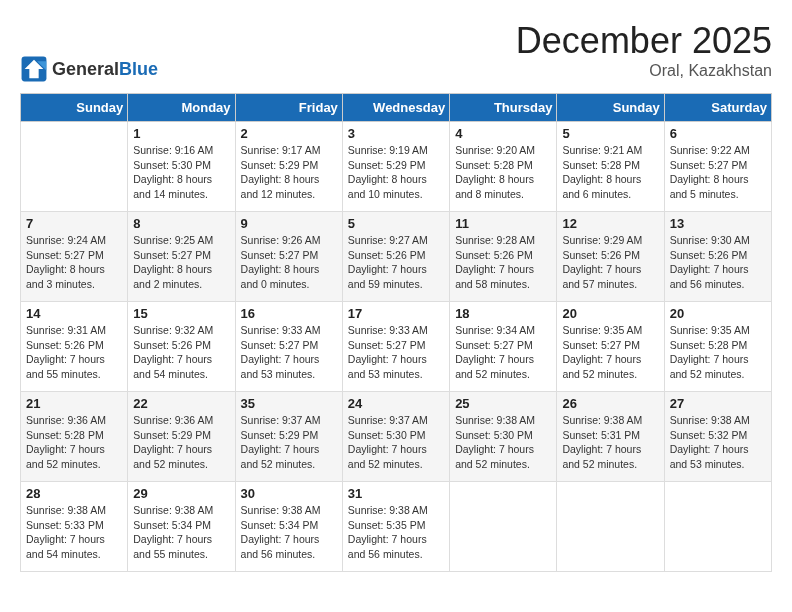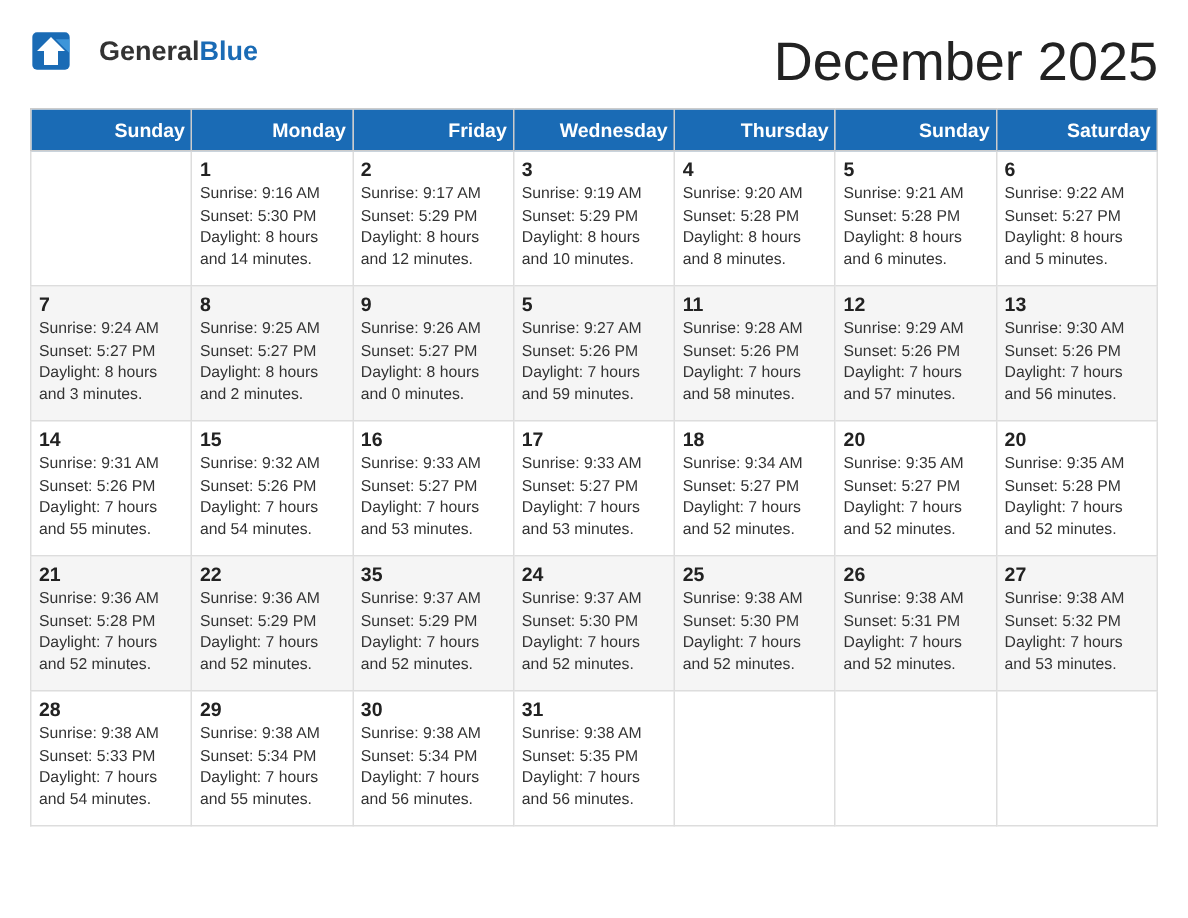--- a/index.html
+++ b/index.html
@@ -12,21 +12,22 @@
     }
     .header {
       display: flex;
       justify-content: space-between;
       align-items: flex-start;
       margin-bottom: 10px;
     }
     .logo {
       display: flex;
       align-items: center;
-      gap: 18px;
+      gap: 4px;
+      margin-top: 35px;
     }
     .logo-text-general { font-size: 18px; font-weight: bold; color: #333; }
     .logo-text-blue { font-size: 18px; font-weight: bold; color: #1a6bb5; }
     .logo-icon {
       width: 28px;
       height: 28px;
     }
     .title-block { text-align: right; }
     .month-title { font-size: 36px; font-weight: normal; color: #222; }
     .location { font-size: 16px; color: #555; }
@@ -81,20 +82,21 @@
       <polygon points="22,8 34,8 34,20" fill="#4da6e8" opacity="0.7"></polygon>
     </svg>
     <div>
       <div>
         <span class="logo-text-general">General</span><span class="logo-text-blue">Blue</span>
       </div>
     </div>
   </div>
   <div class="title-block">
     <div class="month-title">December 2025</div>
+    <div class="location">Oral, Kazakhstan</div>
   </div>
 </div>
 
 <table class="calendar-table">
   <thead>
     <tr id="header-row">
         <th>Sunday</th>
         <th>Monday</th>
         <th>Friday</th>
         <th>Wednesday</th>

